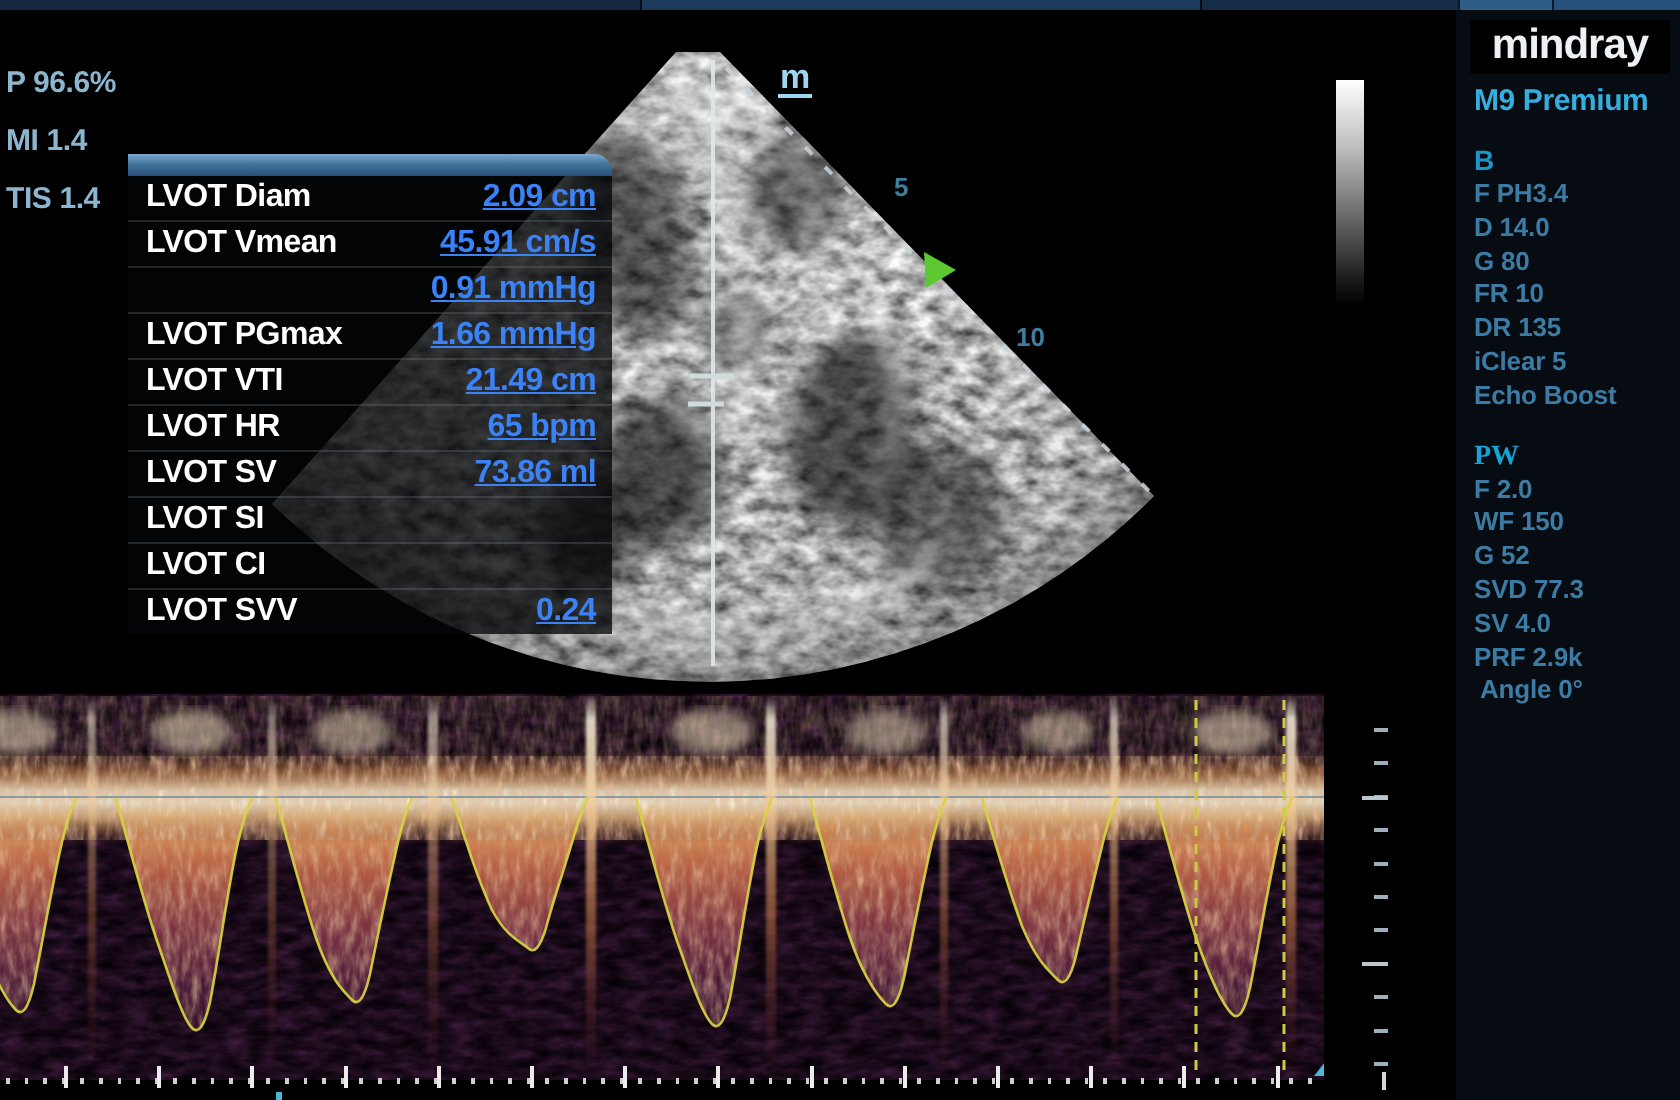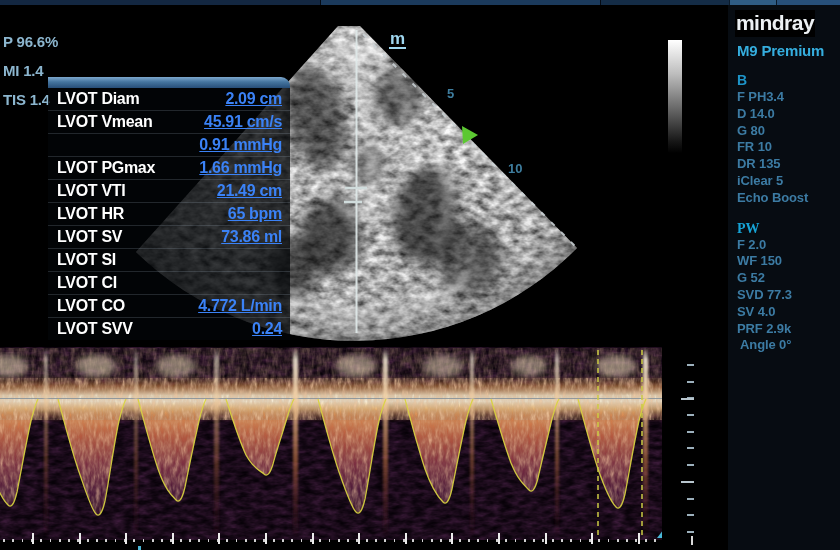--- a/index.html
+++ b/index.html
@@ -18,32 +18,32 @@
           font-size:15px;letter-spacing:-0.2px;display:flex;gap:12px;flex-direction:column;}
   
   .m-marker{position:absolute;left:389px;top:30px;z-index:20;color:#9fd6ef;font-weight:bold;
             font-size:17px;line-height:17px;border-bottom:2px solid #9fd6ef;padding:0 1px;}
   .depth{position:absolute;z-index:20;color:#3e7d9e;font-weight:bold;font-size:13px;}
   .d5{left:447px;top:86px;} .d10{left:508px;top:161px;}
   
   .graybar{position:absolute;left:668px;top:40px;width:14px;height:113px;z-index:20;
            background:linear-gradient(180deg,#ffffff 0%,#bdbdbd 30%,#6a6a6a 60%,#161616 90%,#000 100%);}
   
-  .mtable{position:absolute;left:0;top:77px;width:242px;z-index:25;padding-left:48px;}
+  .mtable{position:absolute;left:16px;top:77px;width:242px;z-index:25;padding-left:48px;}
   .mtable .hbar{height:11px;border-radius:0 9px 0 0;
        background:linear-gradient(180deg,#7da7cd 0%,#45759f 45%,#274e78 100%);}
   .mtable .rows{background:rgba(2,5,8,0.78);}
   .mrow{display:flex;align-items:center;height:22px;padding:0 8px 0 9px;
         border-top:1px solid rgba(150,165,180,0.22);}
   .mrow:first-child{border-top:none;}
   .mrow .lab{color:#fff;font-weight:bold;font-size:16px;letter-spacing:-0.3px;white-space:nowrap;}
   .mrow .val{margin-left:auto;color:#3b82f6;font-weight:bold;font-size:16px;letter-spacing:-0.3px;white-space:nowrap;text-decoration:underline;}
   
   .rpanel{position:absolute;left:728px;top:5px;width:112px;height:545px;background:#070c12;z-index:25;}
-  .logo{margin:5px 0 0 7px;width:80px;height:27px;background:#000;color:#edf1f4;font-weight:bold;
+  .logo{margin:5px 0 0 7px;width:100px;height:27px;background:#000;color:#edf1f4;font-weight:bold;
         font-size:21px;letter-spacing:-0.5px;text-align:center;line-height:26px;}
   .model{margin:5px 0 0 9px;color:#35aede;font-weight:bold;font-size:15px;letter-spacing:-0.2px;}
   .sec{margin:13px 0 0 9px;}
   .sec .hd{color:#1d95c9;font-weight:bold;font-size:14px;line-height:17px;}
   .sec.pw .hd{color:#16a3d6;font-family:Liberation Serif, serif;}
   .sec .pm{color:#3c7ba3;font-weight:bold;font-size:13px;line-height:16.8px;letter-spacing:-0.1px;}
   .sec .pm.indent{padding-left:3px;}
   
   .vticks{position:absolute;left:687px;top:364px;width:7px;height:172px;z-index:20;
           background:repeating-linear-gradient(180deg,#9cb0bc 0 2px,transparent 2px 16.7px);}
@@ -307,24 +307,20 @@
         </div>
       <div class="mrow">
         <span class="lab">LVOT SI</span>
         <span class="val"></span>
         </div>
       <div class="mrow">
         <span class="lab">LVOT CI</span>
         <span class="val"></span>
         </div>
       <div class="mrow">
-        <span class="lab">LVOT CO</span>
-        <span class="val">4.772 L/min</span>
-        </div>
-      <div class="mrow">
         <span class="lab">LVOT SVV</span>
         <span class="val">0.24</span>
         </div>
     </div>
   </div>
 
   <div class="vticks"></div>
   <div class="vmajor vm0"></div>
   <div class="vmajor vm5"></div>
   <div class="vlabel vl0">0m/s</div>

